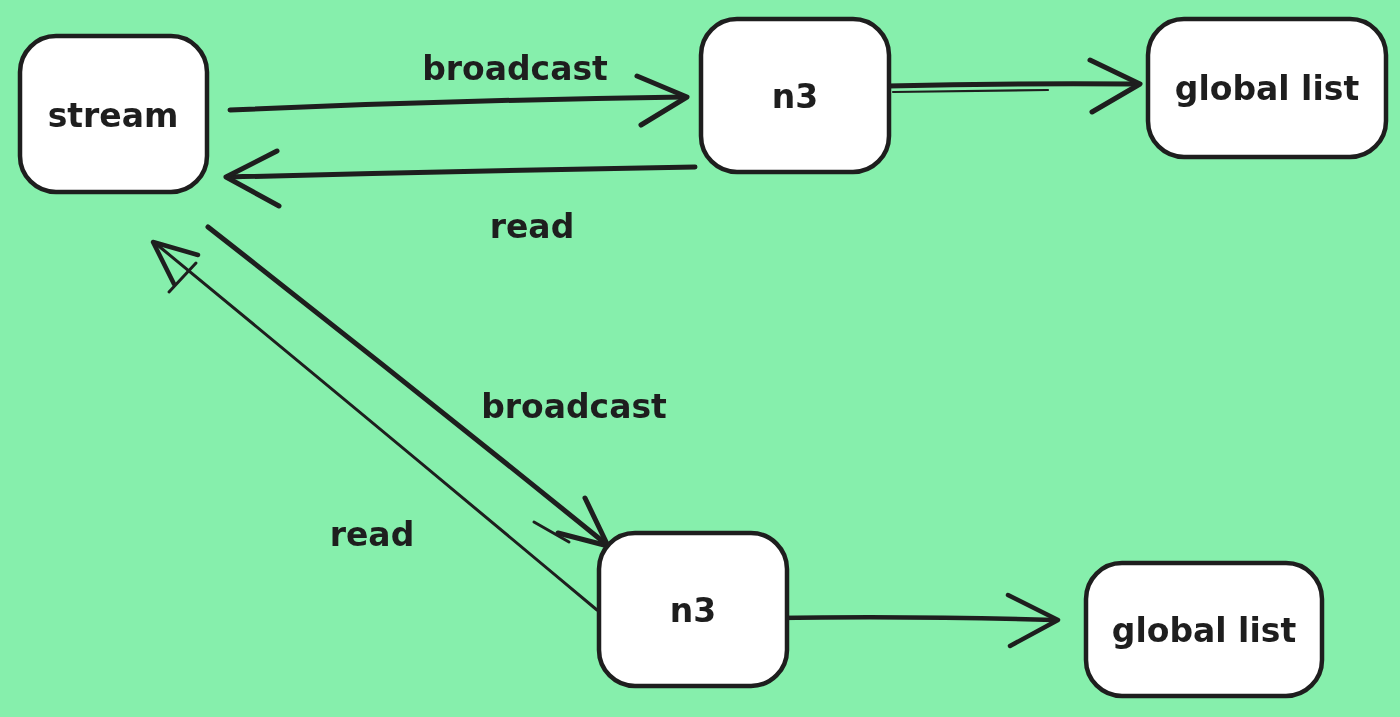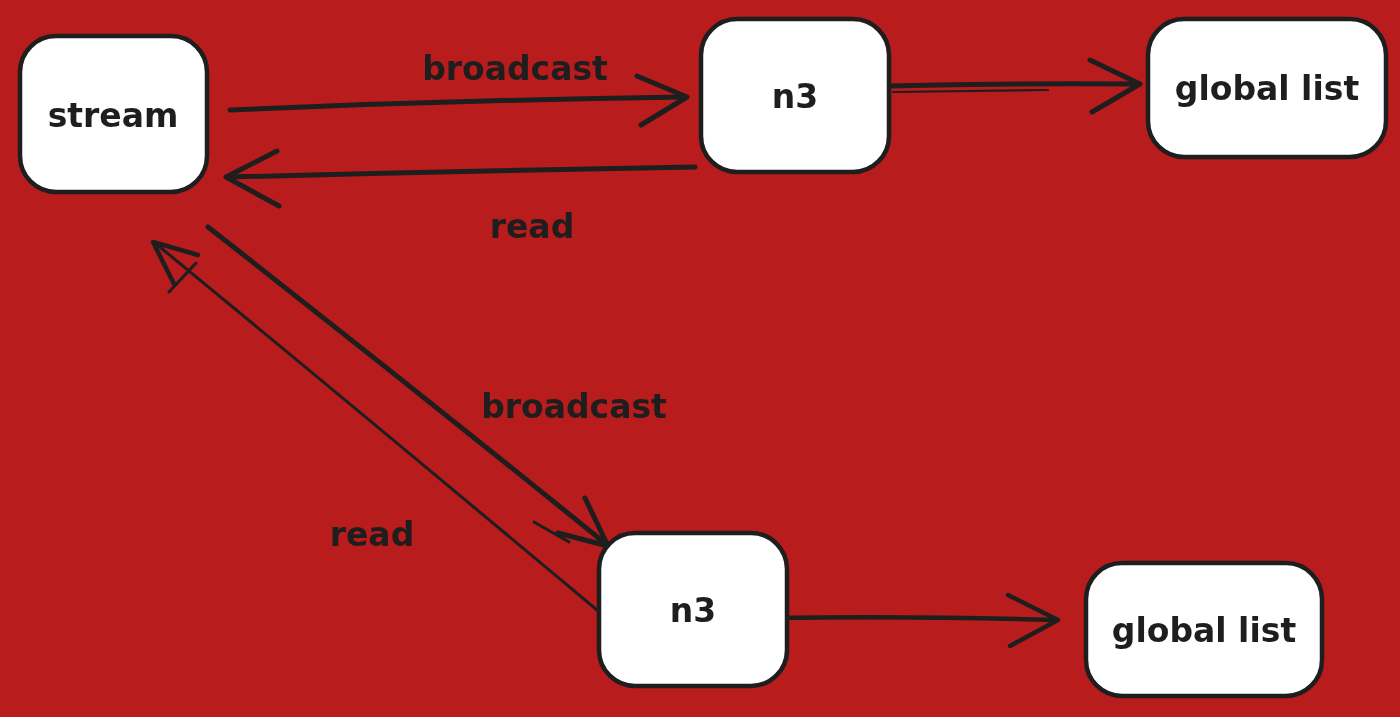--- a/index.html
+++ b/index.html
@@ -4,21 +4,21 @@
 <style>
   html, body {
     margin: 0;
     padding: 0;
     background: #ffffff;
   }
   .canvas {
     position: relative;
     width: 1400px;
     height: 717px;
-    background: #b91c1c;
+    background: #86efac;
     overflow: hidden;
   }
   svg {
     display: block;
     width: 1400px;
     height: 717px;
   }
   .shape {
     fill: #ffffff;
     stroke: #1e1e1e;

